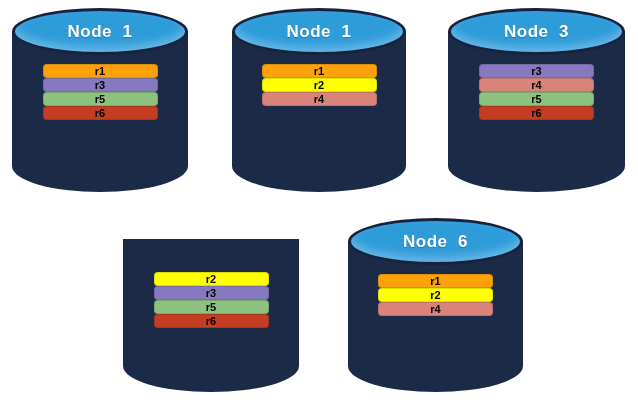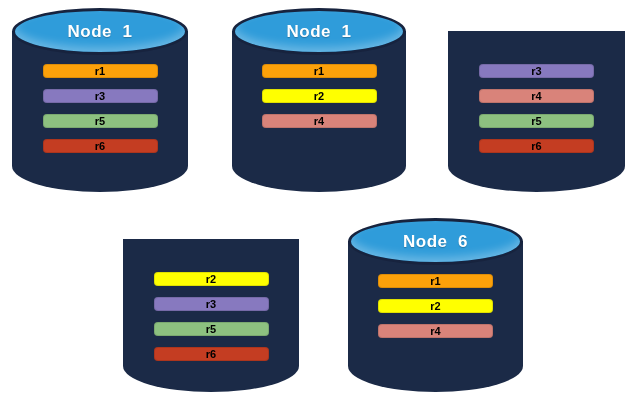--- a/index.html
+++ b/index.html
@@ -52,21 +52,21 @@
     text-shadow: 0 1px 1px rgba(0,0,0,0.25);
   }
   .bars {
     position: absolute;
     top: 56px;
     left: 0;
     right: 0;
     display: flex;
     flex-direction: column;
     align-items: center;
-    gap: 11px;
+    gap: 0;
     z-index: 3;
   }
   .bar {
     width: 115px;
     height: 14px;
     border-radius: 4px;
     color: #000000;
     font-size: 11px;
     line-height: 14px;
     font-weight: bold;
@@ -99,20 +99,23 @@
     </div>
     <div class="bars">
       <div class="bar" style="background: rgb(252, 161, 10);">r1</div>
       <div class="bar" style="background: rgb(255, 255, 0);">r2</div>
       <div class="bar" style="background: rgb(217, 131, 122);">r4</div>
     </div>
   </div>
 
   <div class="node" style="left:448px; top:8px; width:177px; height:184px;">
     <div class="cyl-body"></div>
+    <div class="cyl-top">
+      <span class="node-label">Node  3</span>
+    </div>
     <div class="bars">
       <div class="bar" style="background: rgb(135, 121, 191);">r3</div>
       <div class="bar" style="background: rgb(217, 131, 122);">r4</div>
       <div class="bar" style="background: rgb(141, 193, 128);">r5</div>
       <div class="bar" style="background: rgb(196, 61, 34);">r6</div>
     </div>
   </div>
 
   <div class="node" style="left:123px; top:216px; width:176px; height:176px;">
     <div class="cyl-body"></div>

